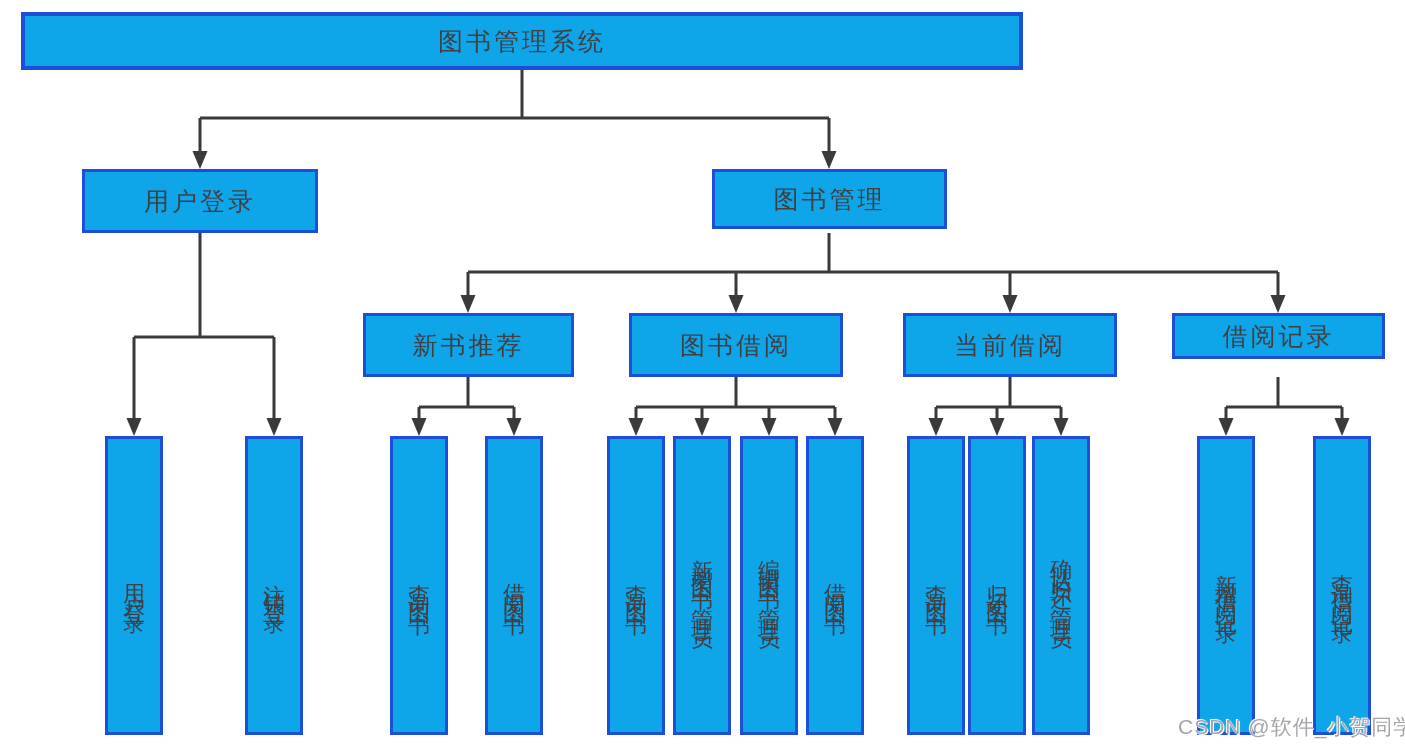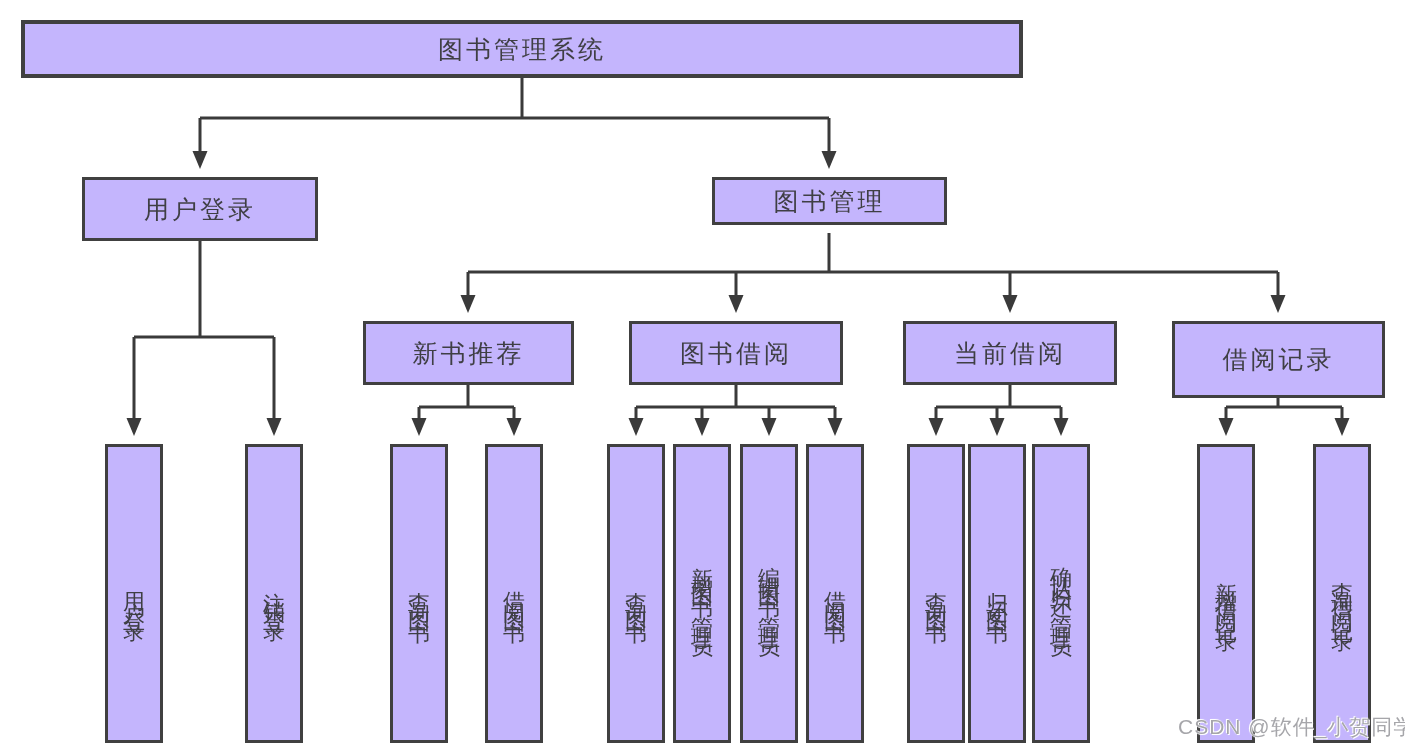--- a/index.html
+++ b/index.html
@@ -28,27 +28,26 @@
     stroke: #3a3a3a;
     stroke-width: 3;
   }
   .connectors polygon {
     fill: #3a3a3a;
     stroke: none;
   }
   .node {
     position: absolute;
     box-sizing: border-box;
-    background: #c4b5fd;
-    border: 3px solid #404040;
+    background: #0ea5e9;
+    border: 3px solid #1d4ed8;
     display: flex;
     align-items: center;
     justify-content: center;
     color: #3f3f44;
-    margin-top: 8px;
   }
   .node.root { border-width: 4px; }
   .hbox {
     font-size: 25px;
     letter-spacing: 3px;
     white-space: nowrap;
   }
   .vbox {
     top: 436px;
     width: 58px;
@@ -133,26 +132,26 @@
     <polygon points="928.5,418 943.5,418 936,436"></polygon>
     <polygon points="989.5,418 1004.5,418 997,436"></polygon>
     <polygon points="1053.5,418 1068.5,418 1061,436"></polygon>
     <polygon points="1218.5,418 1233.5,418 1226,436"></polygon>
     <polygon points="1334.5,418 1349.5,418 1342,436"></polygon>
   </svg>
 
   <div class="node hbox root" style="left:21px; top:12px; width:1002px; height:58px;">图书管理系统</div>
 
   <div class="node hbox" style="left:82px; top:169px; width:236px; height:64px;">用户登录</div>
-  <div class="node hbox" style="left:712px; top:169px; width:235px; height:48px;">图书管理</div>
+  <div class="node hbox" style="left:712px; top:169px; width:235px; height:60px;">图书管理</div>
 
   <div class="node hbox" style="left:363px; top:313px; width:211px; height:64px;">新书推荐</div>
   <div class="node hbox" style="left:903px; top:313px; width:214px; height:64px;">当前借阅</div>
   <div class="node hbox" style="left:629px; top:313px; width:214px; height:64px;">图书借阅</div>
-  <div class="node hbox" style="left:1172px; top:313px; width:213px; height:77px;">借阅记录</div>
+  <div class="node hbox" style="left:1172px; top:313px; width:213px; height:46px;">借阅记录</div>
 
   <div class="node vbox" style="left:105px;">
     <span class="vtext">用户登录</span>
   </div>
   <div class="node vbox" style="left:245px;">
     <span class="vtext">注销登录</span>
   </div>
 
   <div class="node vbox" style="left:390px;">
     <span class="vtext">查询图书</span>

